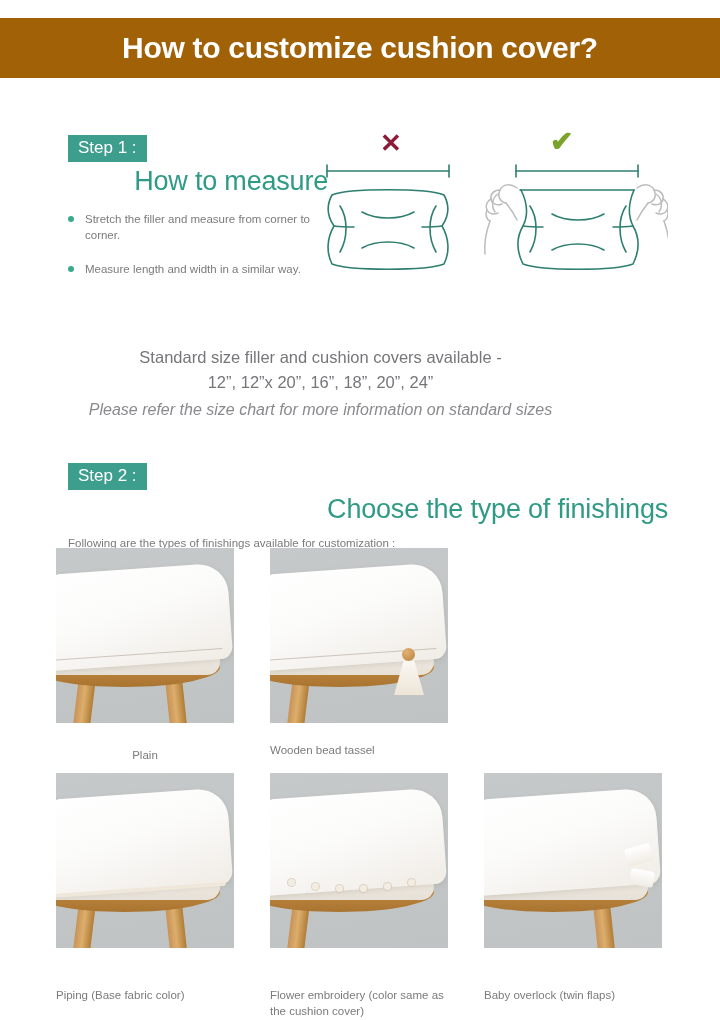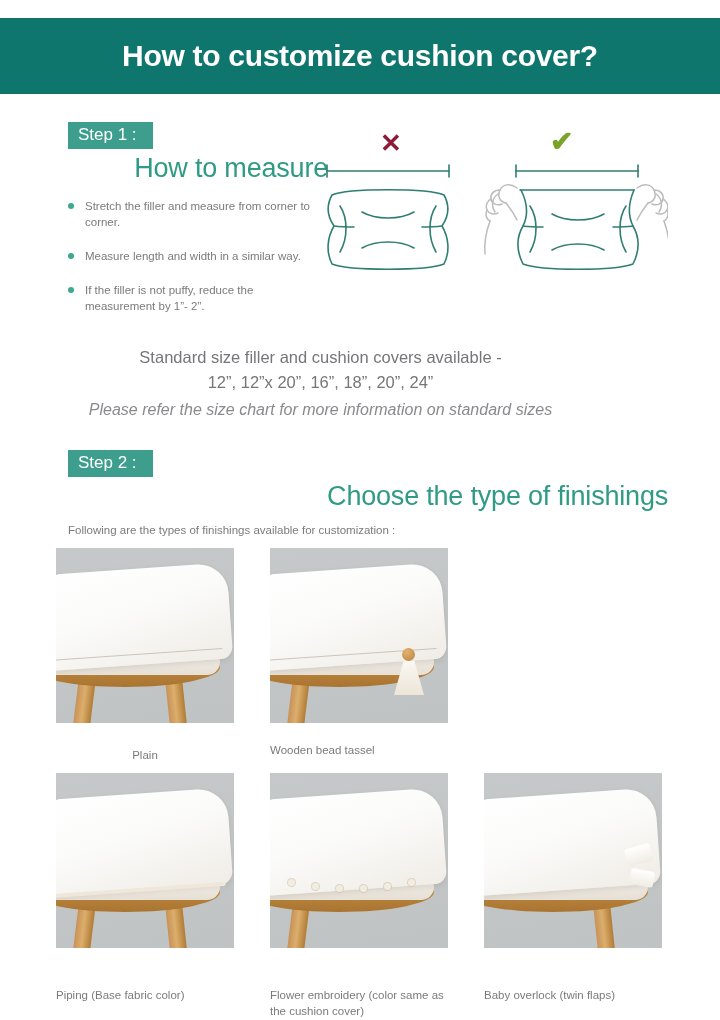--- a/index.html
+++ b/index.html
@@ -14,43 +14,44 @@
     overflow: hidden;
     position: relative;
   }
 
   
   .header-banner {
     position: absolute;
     left: 0;
     top: 18px;
     width: 720px;
-    height: 76px;
-    background: #0f766e;
+    height: 60px;
+    background: #a16207;
     display: flex;
     align-items: center;
     justify-content: center;
   }
   .header-title {
     color: #ffffff;
     font-size: 30px;
     font-weight: bold;
     letter-spacing: -0.3px;
     white-space: nowrap;
   }
 
   
   .step-badge {
     display: inline-block;
     background: #3d9e8e;
     color: #ffffff;
     font-size: 17px;
     font-weight: normal;
-    padding: 3px 16px 4px 10px;
+    padding: 3px 10px 4px 10px;
     line-height: 1.15;
+    margin-top: 13px;
   }
   .step-heading {
     color: #2f9b86;
     font-size: 27px;
     font-weight: normal;
     letter-spacing: -0.2px;
     margin-top: 4px;
     text-align: right;
   }
 
@@ -333,24 +334,20 @@
   <div class="step-heading">How to measure</div>
 
   <ul class="bullet-list">
     <li class="bullet-item">
       <span class="bullet-dot"></span>
       <span>Stretch the filler and measure from corner to corner.</span>
     </li>
     <li class="bullet-item">
       <span class="bullet-dot"></span>
       <span>Measure length and width in a similar way.</span>
-    </li>
-    <li class="bullet-item">
-      <span class="bullet-dot"></span>
-      <span>If the filler is not puffy, reduce the measurement by 1”- 2”.</span>
     </li>
   </ul>
 </div>
 
 <div class="diagram-area">
 
   <div class="mark-x">✕</div>
   <div class="mark-check">✔</div>
 
   <svg width="350" height="190" viewBox="0 0 350 190">

